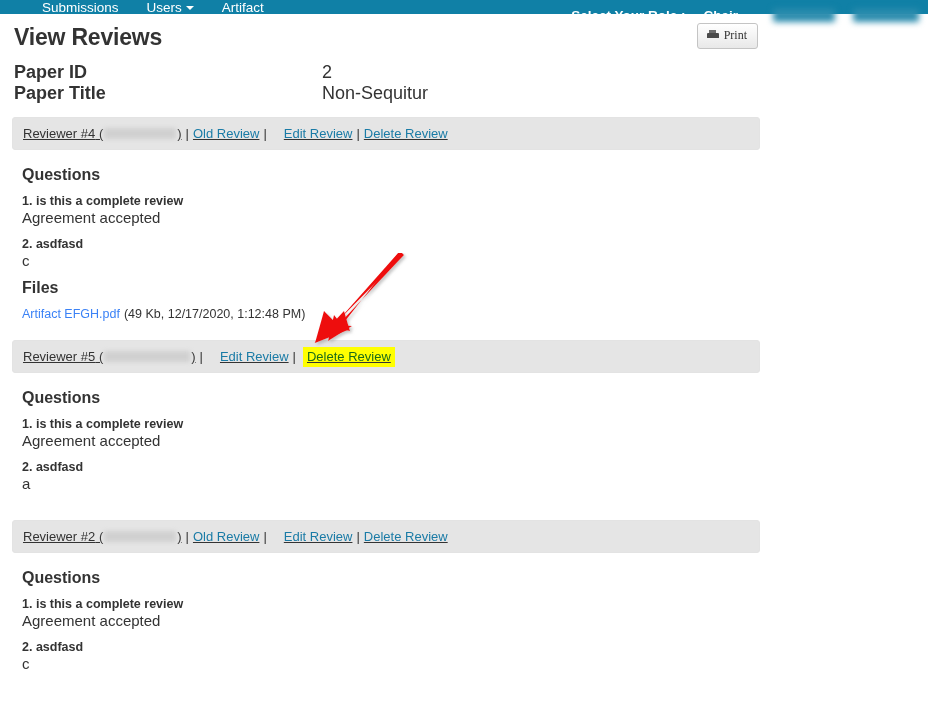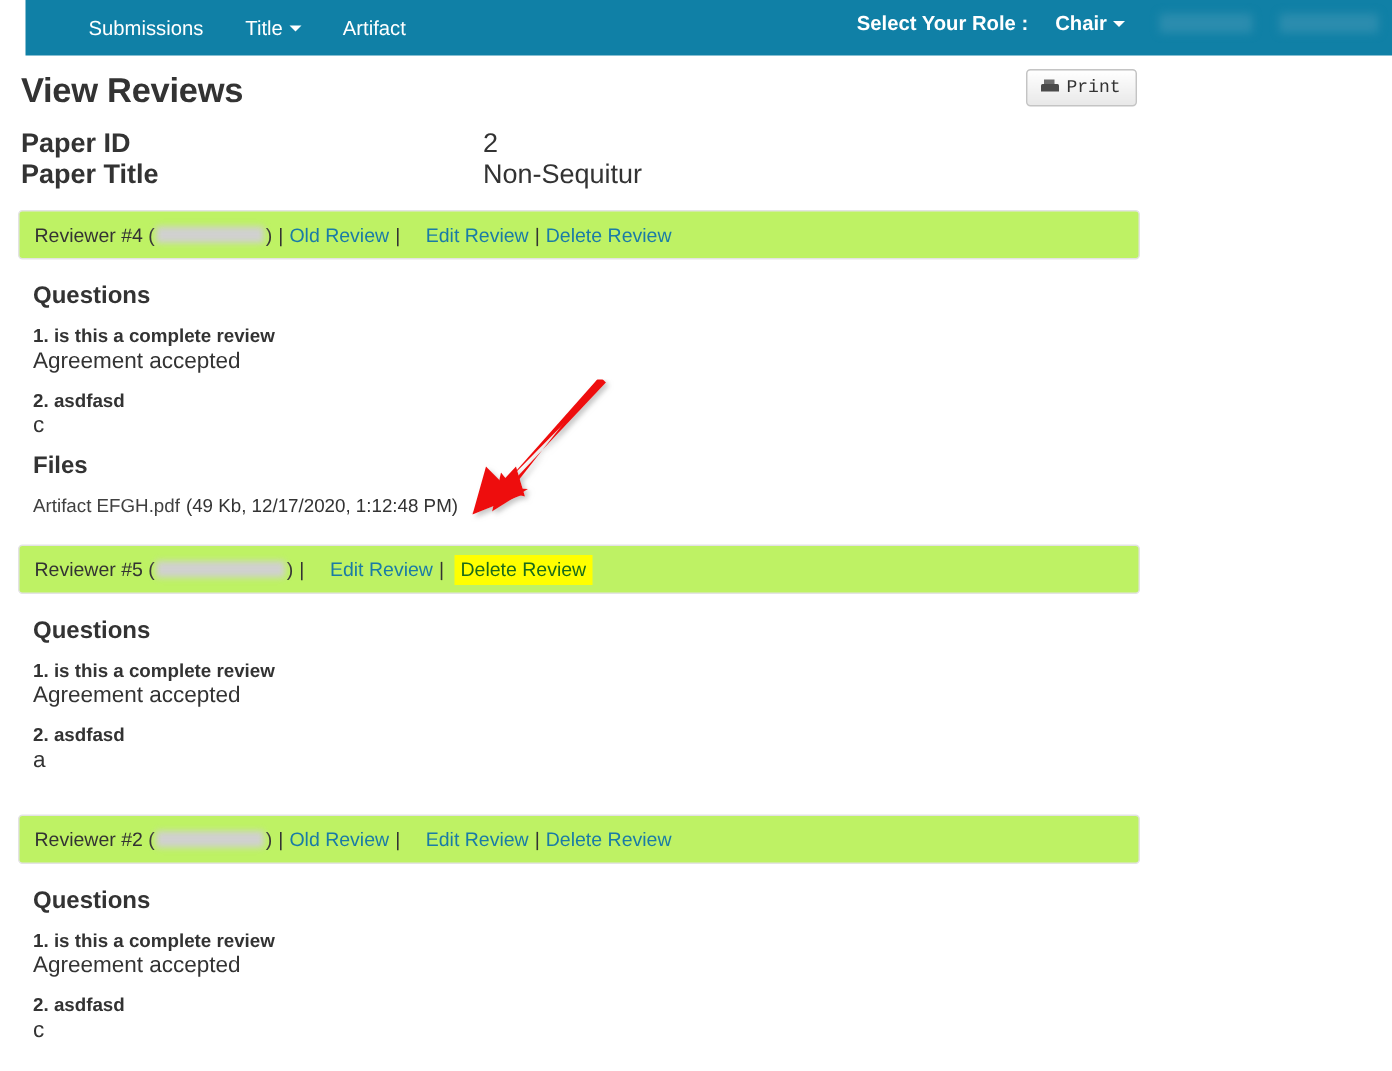--- a/index.html
+++ b/index.html
@@ -13,26 +13,25 @@
     background: #ffffff;
     font-family: "Liberation Sans", sans-serif;
     font-size: 13px;
     color: #333333;
     overflow: hidden;
     position: relative;
   }
 
   
   .navbar {
-    height: 37px;
+    height: 14px;
     background: #1080a6;
     display: flex;
     align-items: center;
     position: relative;
-    margin-left: 17px;
   }
   .nav-left {
     display: flex;
     align-items: center;
     margin-left: 28px;
   }
   .nav-item {
     color: #ffffff;
     font-size: 13.5px;
     padding: 0 14px;
@@ -101,21 +100,21 @@
     background: linear-gradient(#ffffff, #e8e8e8);
     border: 1px solid #c4c4c4;
     border-radius: 3px;
     padding: 4px 10px 5px 9px;
     font-size: 12px;
     color: #333333;
     cursor: pointer;
     display: flex;
     align-items: center;
     gap: 5px;
-    font-family: Liberation Mono, monospace;
+    font-family: Liberation Serif, serif;
   }
   .printer-icon {
     display: inline-block;
     width: 12px; height: 11px;
     position: relative;
   }
   .printer-icon::before {
     content: "";
     position: absolute;
     left: 0; top: 3px;
@@ -140,30 +139,31 @@
   }
   .meta-label {
     width: 308px;
     font-weight: bold;
     color: #333333;
   }
   .meta-value { color: #333333; }
 
   
   .reviewer-head {
-    background: #bef264;
+    background: #e5e5e5;
     border: 1px solid #e3e3e3;
     border-radius: 3px;
     height: 31px;
     display: flex;
     align-items: center;
     padding: 0 10px;
     margin-top: 14px;
     font-size: 13px;
     color: #333333;
+    text-decoration: underline;
   }
   .rev-name { white-space: nowrap; }
   .name-redact {
     display: inline-block;
     width: 72px;
     height: 11px;
     background: #d0d0d0;
     filter: blur(2.2px);
     border-radius: 1px;
     vertical-align: -1px;
@@ -206,21 +206,21 @@
     color: #333333;
     margin: 0 0 11px 0;
     line-height: 15px;
   }
   .file-line {
     font-size: 12.5px;
     color: #333333;
     line-height: 16px;
   }
   .file-link {
-    color: #404040;
+    color: #3b82f6;
     text-decoration: none;
     cursor: pointer;
   }
   .file-meta { color: #333333; margin-left: 4px; }
 
   
   .arrow-anno {
     position: absolute;
     left: 300px;
     top: 253px;
@@ -229,21 +229,21 @@
     pointer-events: none;
   }
 </style>
 </head>
 <body>
 
 <div class="navbar">
   <div class="nav-left">
     <a class="nav-item">Submissions</a>
     <a class="nav-item">
-      <span>Title</span><span class="caret"></span>
+      <span>Users</span><span class="caret"></span>
     </a>
     <a class="nav-item">Artifact</a>
   </div>
 
   <div class="nav-right">
     <span class="role-label">Select Your Role :</span>
     <a class="nav-item bold">
       <span>Chair</span><span class="caret"></span>
     </a>
     <span class="redact w1"></span>

